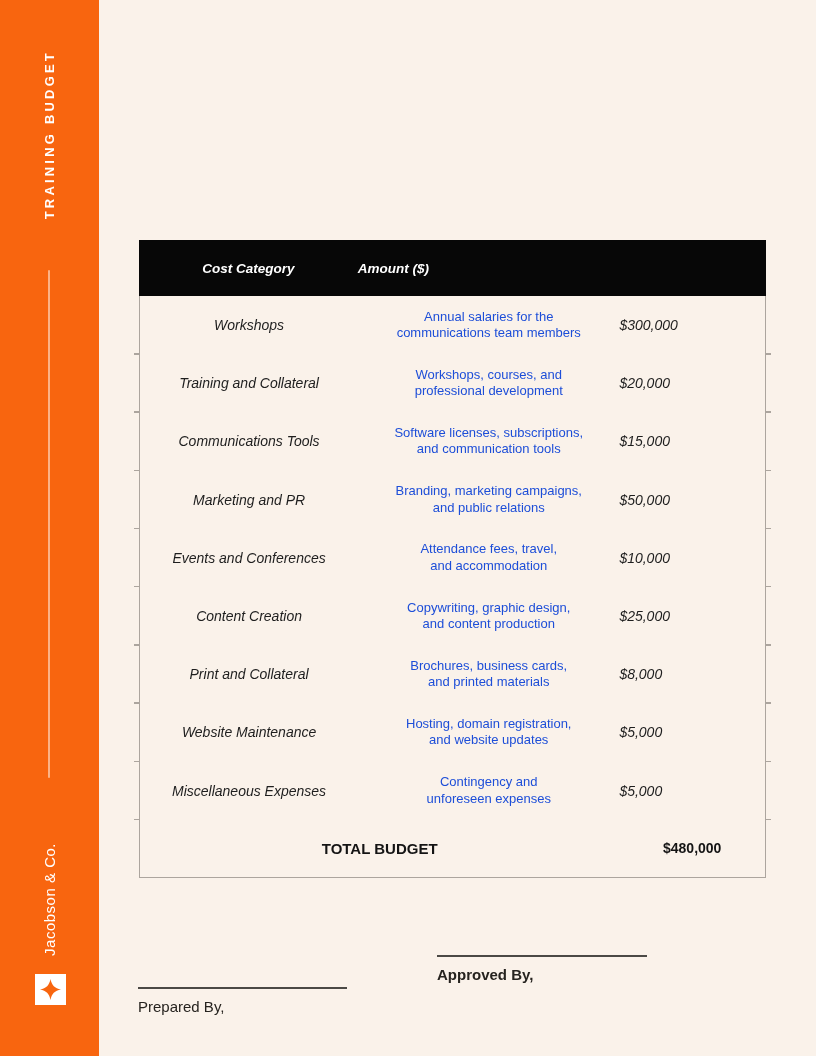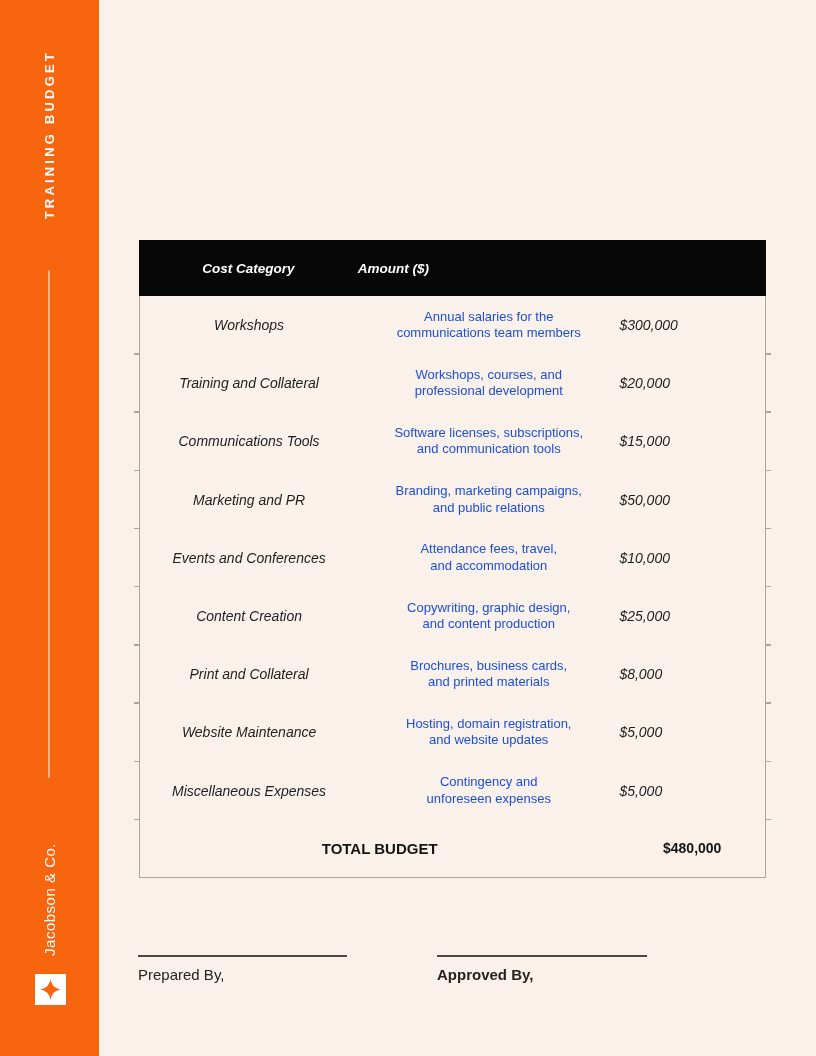--- a/index.html
+++ b/index.html
@@ -35,21 +35,21 @@
   .trow + .trow::before, .total-row::before {
     content: ""; position: absolute; left: -6px; top: -1px; width: 6px; height: 1.5px; background: #ACA59E; }
   .trow + .trow::after, .total-row::after {
     content: ""; position: absolute; right: -6px; top: -1px; width: 6px; height: 1.5px; background: #ACA59E; }
   .total-row { position: relative; display: flex; align-items: center; height: 57px; }
   .tc1 { width: 76.7%; text-align: center; font-size: 15px; font-weight: 700; color: #141414; }
   .tc3 { width: 23.3%; text-align: center; font-size: 14px; font-weight: 700; color: #141414; }
 
   
   .sig { position: absolute; top: 955px; border-top: 2px solid #4B4945; }
-  .sig-prepared { left: 138px; width: 209px; }
+  .sig-prepared { left: 138px; width: 209px; margin-top: 32px; }
   .sig-approved { left: 437px; width: 210px; font-weight: bold; }
   .sig-label { margin-top: 9px; font-size: 15px; color: #26231F; }
 </style>
 </head>
 <body>
 
 <div class="page">
 
   <div class="sidebar">
     <div class="v-wrap v-top">

